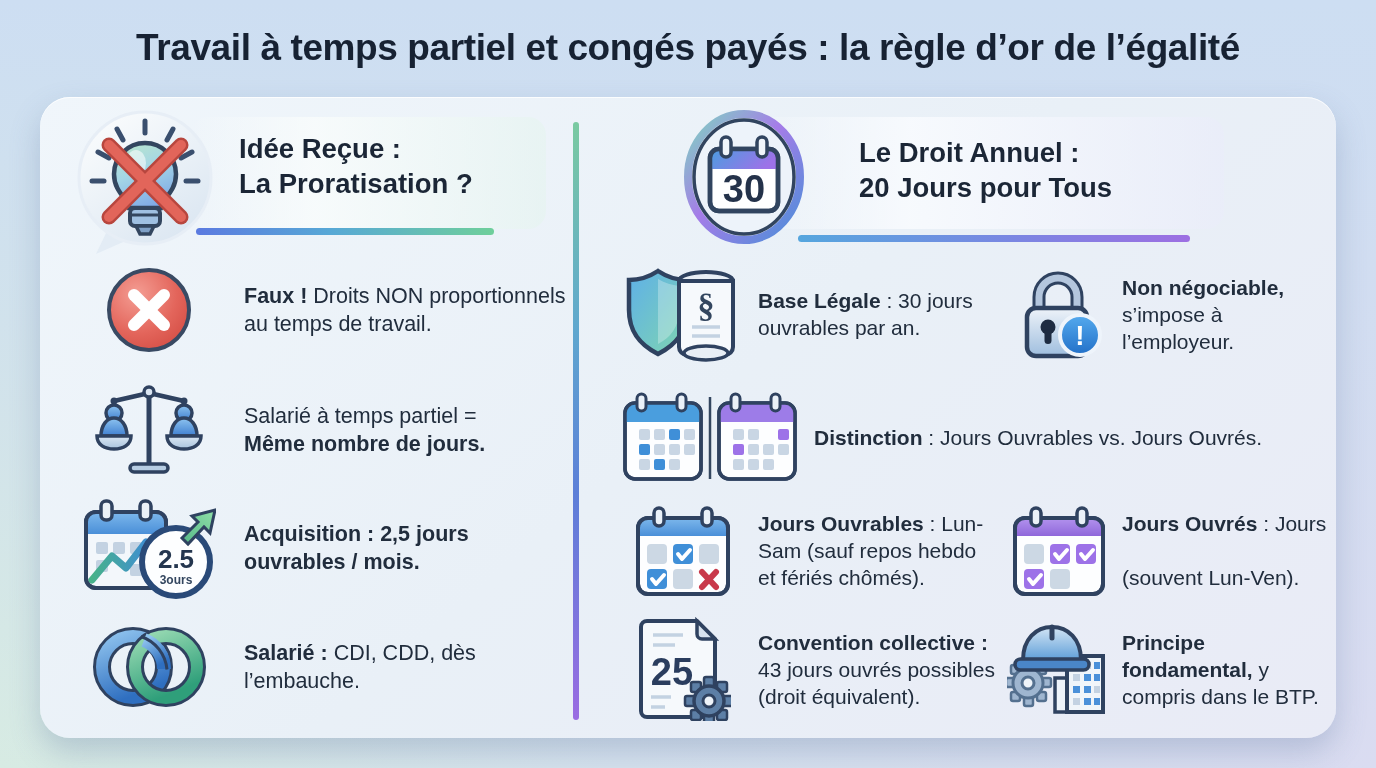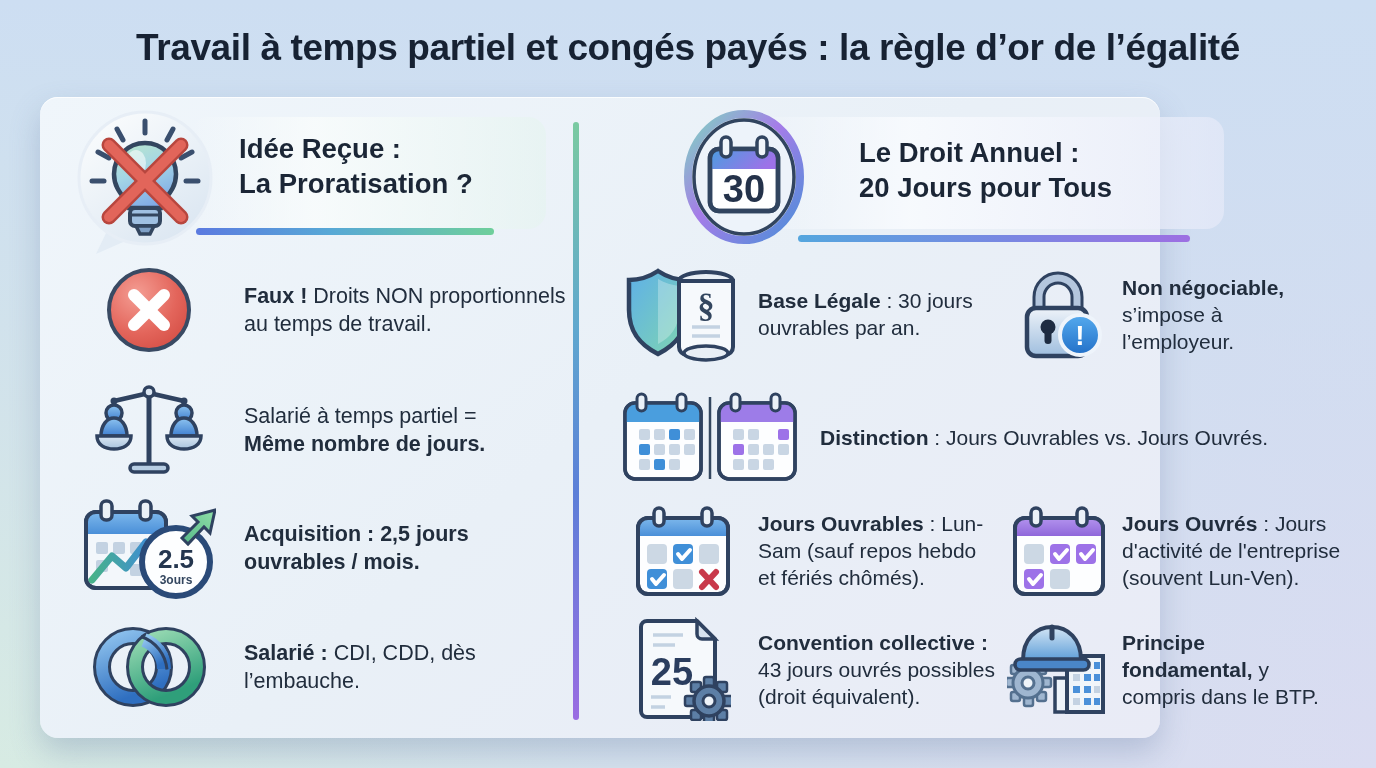--- a/index.html
+++ b/index.html
@@ -9,22 +9,22 @@
     font-family:"Liberation Sans", sans-serif;
     background:
       linear-gradient(180deg, rgba(205,222,242,1) 0%, rgba(206,221,240,0.55) 55%, rgba(206,221,240,0) 100%),
       linear-gradient(90deg, #d7ebe3 0%, #d6e2ee 45%, #dadcf1 100%);
   }
   .main-title {
     position:absolute; top:27px; left:0; width:100%; text-align:center;
     font-size:37px; font-weight:800; color:#172233; letter-spacing:-0.4px;
   }
   .card {
-    position:absolute; left:40px; top:97px; width:1120px; height:641px;
-    border-radius:18px;
+    position:absolute; left:40px; top:97px; width:1296px; height:641px;
+    border-radius:30px;
     background:linear-gradient(140deg,#f0f6fb 0%, #e9f0f7 50%, #e9ebf6 100%);
     box-shadow:0 14px 30px rgba(96,118,158,0.30), inset 0 1px 0 rgba(255,255,255,0.8);
   }
   .divider {
     position:absolute; left:533px; top:25px; width:6px; height:598px; border-radius:3px;
     background:linear-gradient(180deg,#7acaa1 0%, #5fa7cf 35%, #5c7fd8 62%, #9a6ce2 100%);
   }
   .hdr-band { position:absolute; border-radius:18px; }
   .hdr-band.left {
     left:150px; top:20px; width:356px; height:112px;
@@ -55,21 +55,21 @@
   .lr3 { top:396px; height:110px; }
   .lr4 { top:519px; height:102px; }
 
   .r-duo {
     position:absolute; left:578px; width:712px;
     display:grid; grid-template-columns:130px 238px 106px 1fr;
     column-gap:10px; align-items:center;
   }
   .r-single {
     position:absolute; left:578px; width:712px;
-    display:grid; grid-template-columns:184px 1fr; column-gap:18px; align-items:center;
+    display:grid; grid-template-columns:184px 1fr; column-gap:12px; align-items:center;
   }
   .rr1 { top:168px; height:96px; }
   .rr2 { top:294px; height:92px; }
   .rr3 { top:405px; height:97px; }
   .rr4 { top:518px; height:108px; }
   .r-icon { display:flex; justify-content:center; align-items:center; }
   .r-text { font-size:21px; line-height:27px; color:#212d3d; }
   [data-segments] b { font-weight:800; }
   [data-segments] span, [data-segments] b { white-space:nowrap; }
 </style>
@@ -412,21 +412,21 @@
           <rect x="12" y="39" width="20" height="20" rx="4" fill="#ccd8e4"></rect>
           <rect x="38" y="39" width="20" height="20" rx="4" fill="#9d72e8"></rect>
           <path d="M43 49 l4 5 l8 -9" fill="none" stroke="#ffffff" stroke-width="4" stroke-linecap="round" stroke-linejoin="round"></path>
           <rect x="64" y="39" width="20" height="20" rx="4" fill="#9d72e8"></rect>
           <path d="M69 49 l4 5 l8 -9" fill="none" stroke="#ffffff" stroke-width="4" stroke-linecap="round" stroke-linejoin="round"></path>
           <rect x="12" y="64" width="20" height="20" rx="4" fill="#9d72e8"></rect>
           <path d="M17 74 l4 5 l8 -9" fill="none" stroke="#ffffff" stroke-width="4" stroke-linecap="round" stroke-linejoin="round"></path>
           <rect x="38" y="64" width="20" height="20" rx="4" fill="#ccd8e4"></rect>
         </svg>
       </div>
-      <div class="r-text" data-segments="right_panel.items.4.segments"><b>Jours Ouvrés</b><span> : Jours</span><br><span>d'activité de l'entreprise</span><br><span>(souvent Lun-Ven).</span></div>
+      <div class="r-text" data-segments="right_panel.items.4.segments"><b>Jours Ouvrés</b><span> : Jours</span><br><br><span>(souvent Lun-Ven).</span></div>
     </div>
 
     <div class="r-duo rr4">
       <div class="r-icon">
         <svg width="96" height="104" viewBox="0 0 96 104" aria-label="document-25-gear-icon">
           <path d="M12 4 h50 l18 18 v72 a6 6 0 0 1 -6 6 h-62 a6 6 0 0 1 -6 -6 V10 a6 6 0 0 1 6 -6 z" fill="#f6f9fc" stroke="#2f4260" stroke-width="4"></path>
           <path d="M62 4 l18 18 h-13 a5 5 0 0 1 -5 -5 z" fill="#d7e2ee" stroke="#2f4260" stroke-width="3.5"></path>
           <line x1="18" y1="18" x2="48" y2="18" stroke="#c3d2e2" stroke-width="3.5"></line>
           <line x1="18" y1="28" x2="40" y2="28" stroke="#c3d2e2" stroke-width="3.5"></line>
           <text x="37" y="68" text-anchor="middle" font-size="38" font-weight="bold" fill="#2a3d5e" font-family="Liberation Sans, sans-serif">25</text>

